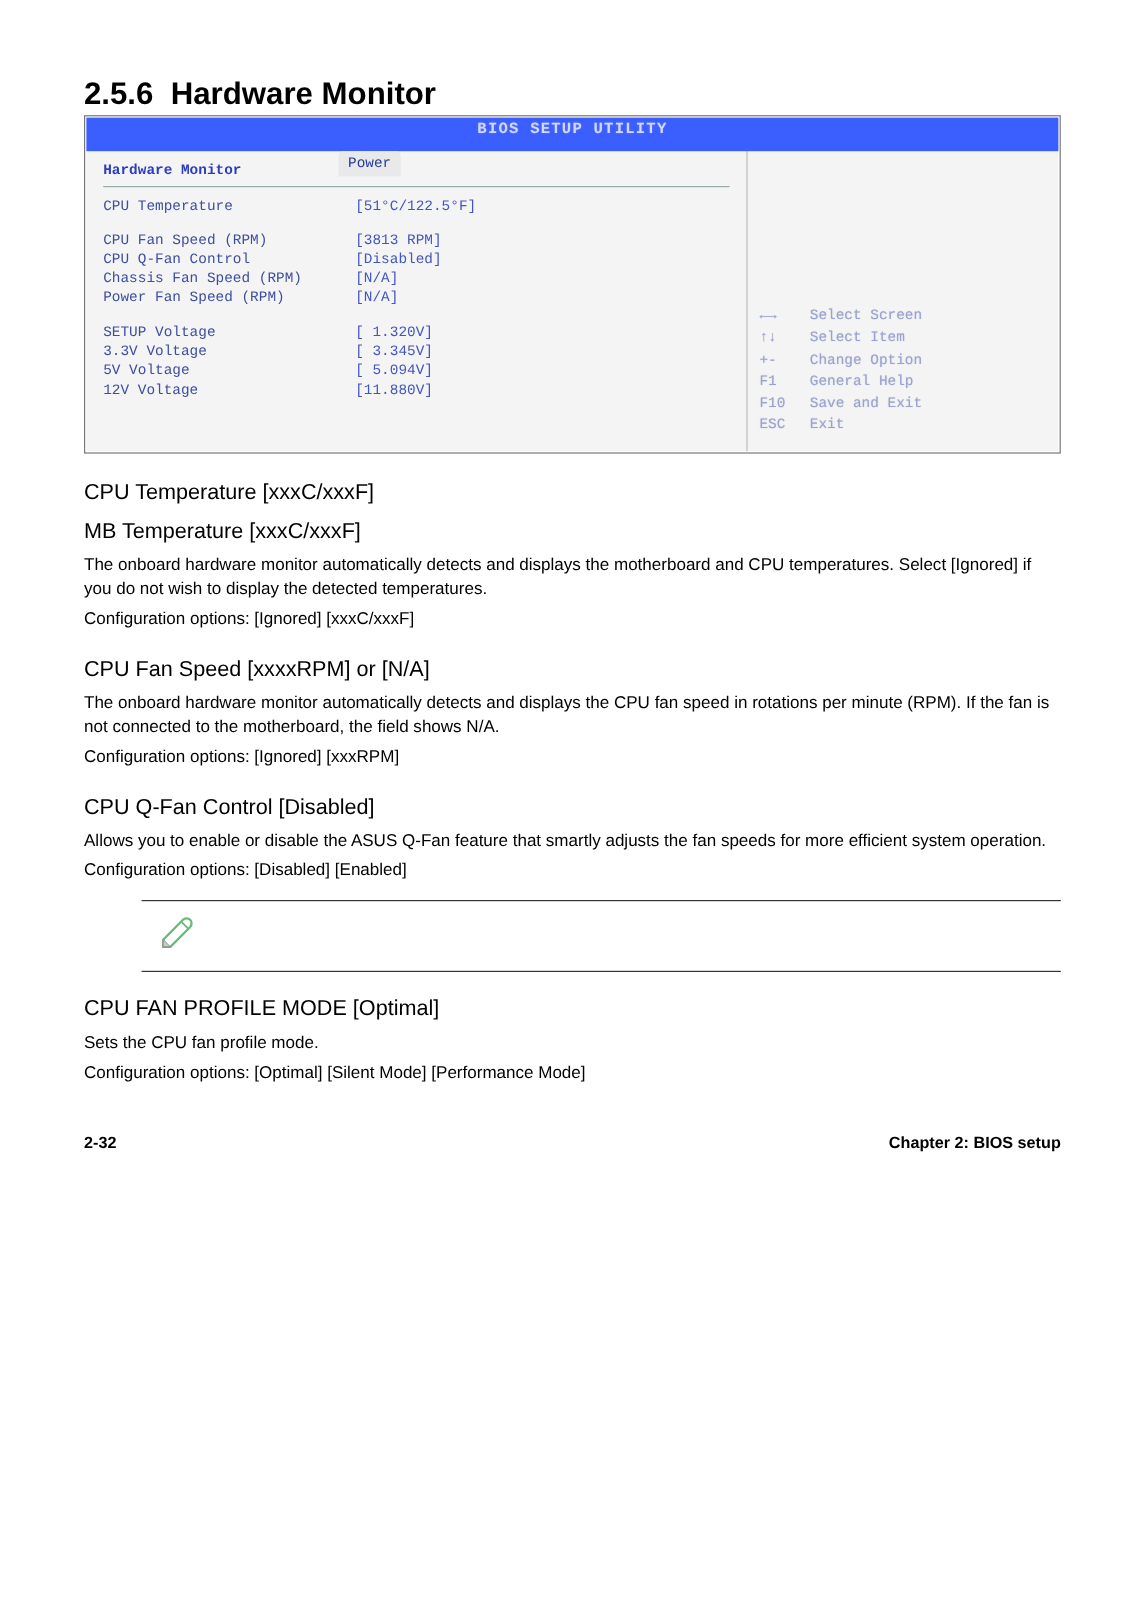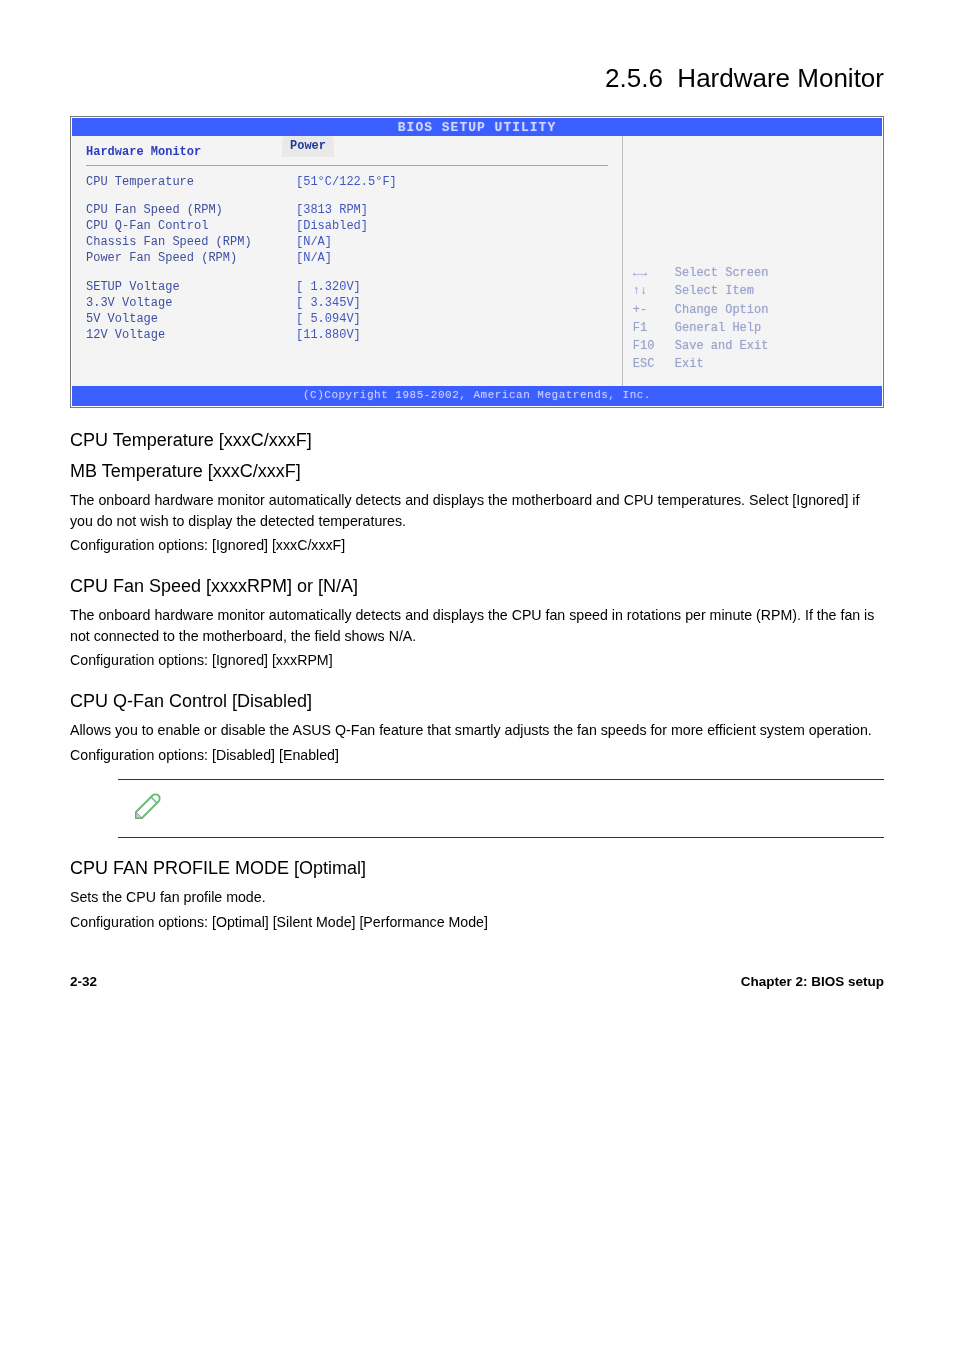--- a/index.html
+++ b/index.html
@@ -7,55 +7,53 @@
     font-family: Arial, Helvetica, sans-serif;
     background: #fff;
     color: #000;
     width: 954px;
     padding: 60px 70px 30px 70px;
     font-size: 15px;
     line-height: 1.4;
   }
   h1.section-title {
     font-size: 26px;
-    font-weight: normal;
-    margin-bottom: 20px;
-    text-align: right;
+    font-weight: bold;
   }
   .bios-box {
     border: 1px solid #777;
     padding: 1px;
     margin-bottom: 20px;
   }
   .bios-header {
     background: #3b5eff;
     color: #d0d8ff;
     font-family: "Courier New", monospace;
     font-size: 13px;
     text-align: left;
     padding: 2px 0 0 0;
-    height: 18px;
+    height: 28px;
     position: relative;
   }
   .bios-header .title-bar-label {
     position: absolute;
     left: 50%;
     transform: translateX(-50%);
     top: 1px;
     letter-spacing: 1px;
     font-weight: bold;
     text-shadow: 0 0 2px #667aff;
   }
   .bios-header .menu-tab {
     position: absolute;
     left: 210px;
-    top: 18px;
+    top: 28px;
     background: #e9e9e9;
     color: #233a9a;
-    font-weight: bold;
+    font-weight: normal;
     padding: 2px 8px;
     font-size: 12px;
     border-top-left-radius: 4px;
     border-top-right-radius: 4px;
   }
   .bios-body {
     display: flex;
     background: #f4f4f4;
     font-family: "Courier New", monospace;
     font-size: 12px;
@@ -216,21 +214,20 @@
             <span class="key">F10</span>
             <span>Save and Exit</span>
           </div>
         <div class="row">
             <span class="key">ESC</span>
             <span>Exit</span>
           </div>
       </div>
     </div>
   </div>
-  <div class="bios-footer">(C)Copyright 1985-2002, American Megatrends, Inc.</div>
 </div>
 
 <h2 class="sub">CPU Temperature [xxxC/xxxF]</h2>
 <h2 class="sub" style="margin-top:0">MB Temperature [xxxC/xxxF]</h2>
 <p class="body">The onboard hardware monitor automatically detects and displays the motherboard and CPU temperatures. Select [Ignored] if you do not wish to display the detected temperatures.</p>
 <p class="body">Configuration options: [Ignored] [xxxC/xxxF]</p>
 
 <h2 class="sub">CPU Fan Speed [xxxxRPM] or [N/A]</h2>
 <p class="body">The onboard hardware monitor automatically detects and displays the CPU fan speed in rotations per minute (RPM). If the fan is not connected to the motherboard, the field shows N/A.</p>
 <p class="body">Configuration options: [Ignored] [xxxRPM]</p>

